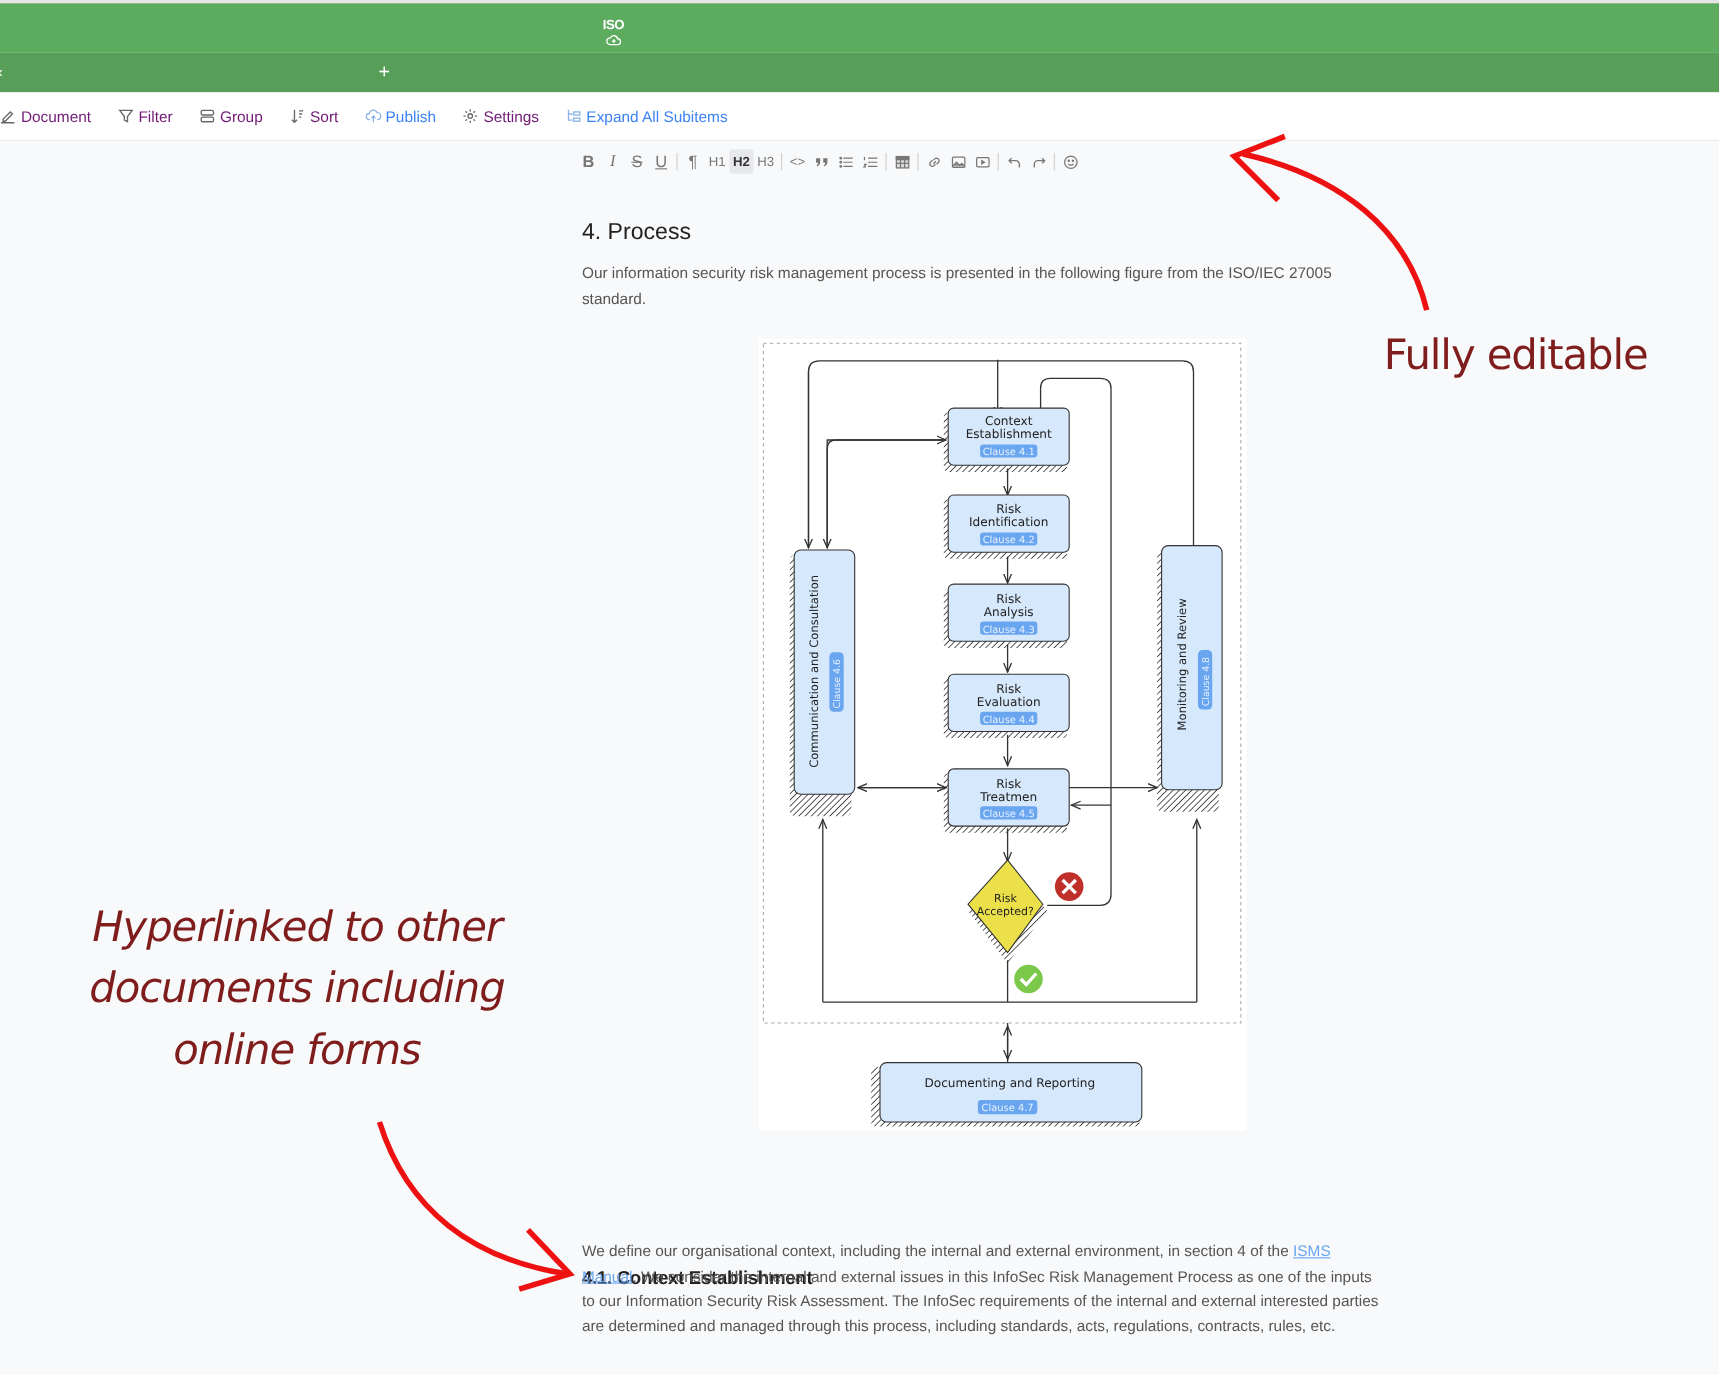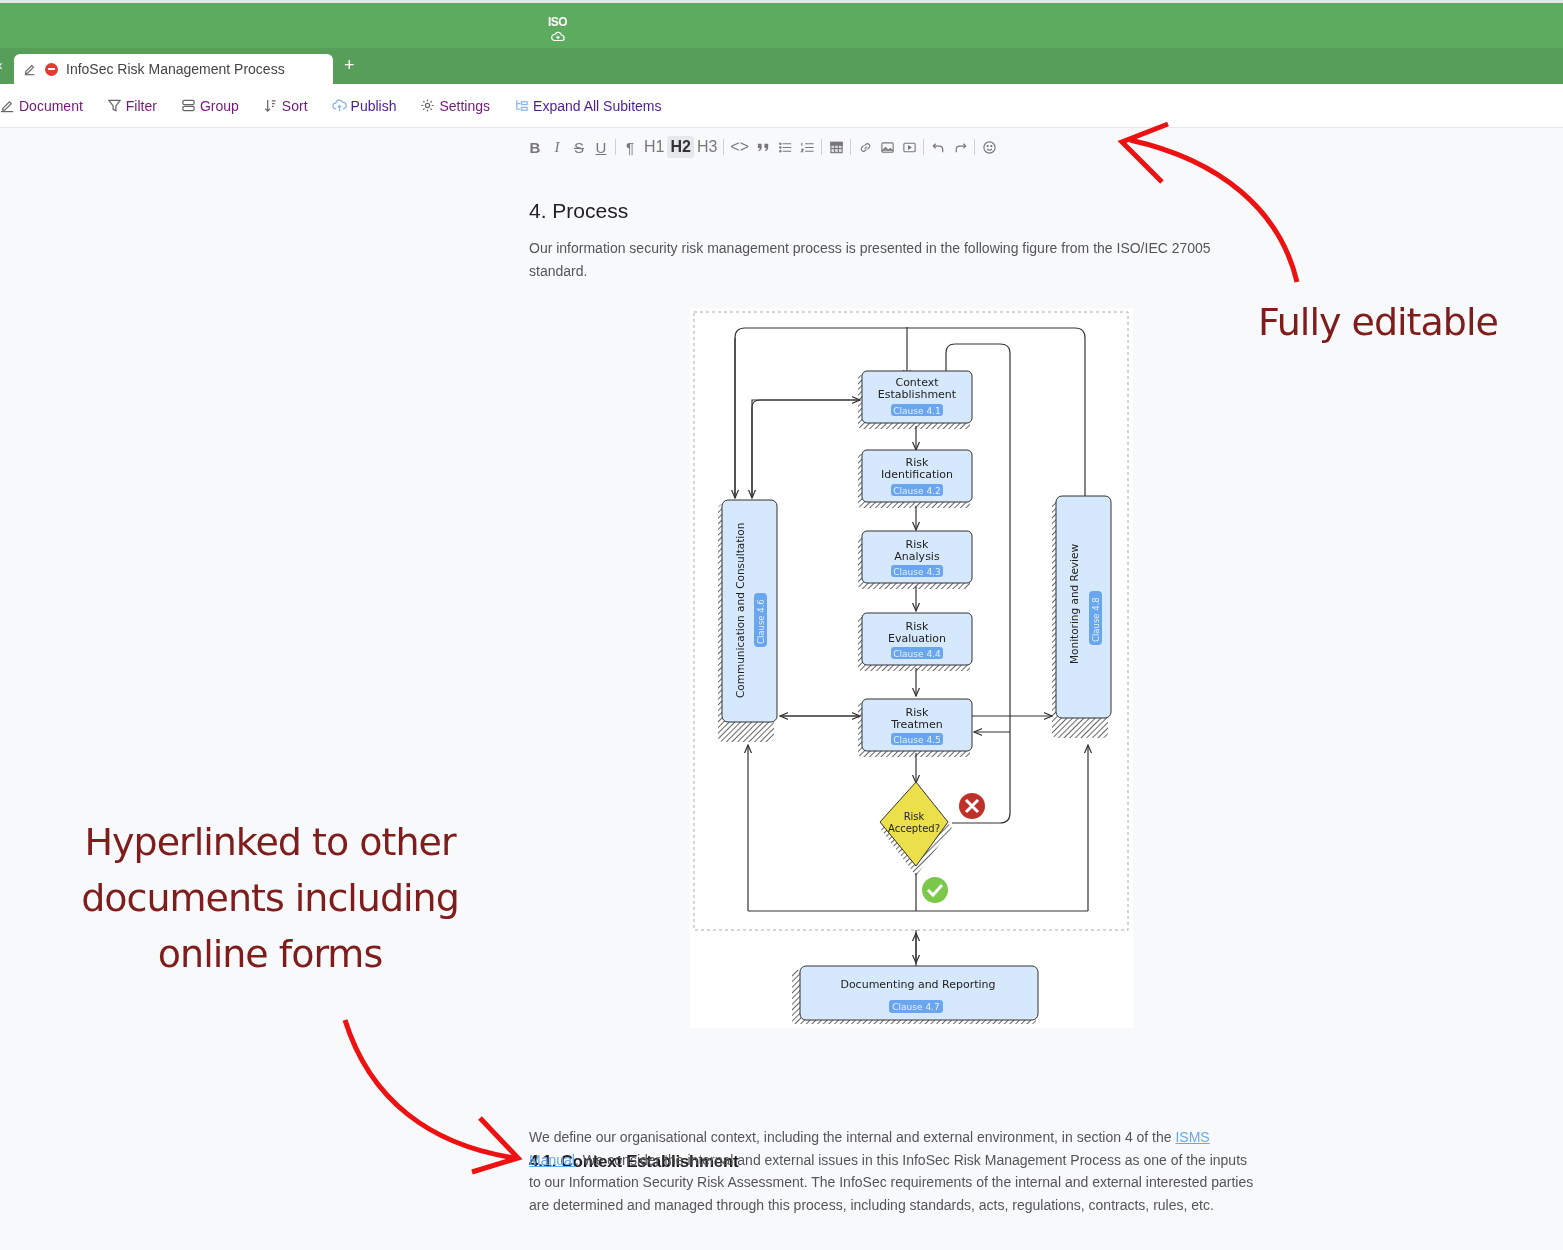--- a/index.html
+++ b/index.html
@@ -15,68 +15,60 @@
   .tab { position: absolute; left: 14px; top: 6px; width: 319px; height: 30px; background: #fff; border-radius: 6px 6px 0 0; display: flex; align-items: center; padding-left: 9px; gap: 8px; }
   .tab .pen { width: 14px; height: 14px; }
   .tab .stop { width: 13px; height: 13px; border-radius: 50%; background: #e53935; position: relative; }
   .tab .stop::after { content: ""; position: absolute; left: 3px; top: 5.5px; width: 7px; height: 2px; background: #fff; }
   .tab .title { font-size: 14px; color: #444; }
   .tab-add { position: absolute; left: 344px; top: 56px; color: #fff; font-size: 18px; line-height: 18px; }
 
   .toolbar { position: absolute; left: 0; top: 84px; width: 1563px; height: 44px; background: #fff; border-bottom: 1px solid #e8e8ea; display: flex; align-items: center; }
   .tb-item { display: flex; align-items: center; gap: 4px; font-size: 14px; color: #701a75; margin-right: 24px; cursor: pointer; }
   .tb-item svg { width: 15px; height: 15px; }
-  .tb-item.disabled { color: #4c1d95; }
+  .tb-item.disabled { color: #3b82f6; }
   .tb-item:first-child { margin-left: 0; }
 
   .editor-tools { position: absolute; left: 524px; top: 136px; height: 22px; display: flex; align-items: center; gap: 0; font-size: 14px; color: #777; }
   .et { display: inline-flex; align-items: center; justify-content: center; min-width: 22px; height: 22px; padding: 0 3px; font-size: 15px; color: #777; cursor: pointer; }
-  .et.small { font-size: 16px; }
+  .et.small { font-size: 12px; }
   .et.active { background: #e6e8eb; border-radius: 3px; color: #333; font-weight: bold; }
   .et svg { width: 15px; height: 15px; }
   .sep { width: 1px; height: 16px; background: #d0d0d0; margin: 0 3px; }
 
   .h2 { position: absolute; left: 529px; top: 199px; font-size: 21px; font-weight: normal; color: #222; }
   .para { position: absolute; left: 529px; width: 730px; font-size: 14px; line-height: 22.5px; color: #555; }
   .p1 { top: 237px; }
   .h3 { position: absolute; left: 529px; top: 1152px; font-size: 17px; font-weight: bold; color: #222; letter-spacing: -0.3px; }
   .p2 { top: 1126px; }
   .link { color: #6aa6f0; text-decoration: underline; cursor: pointer; }
 
   .figure { position: absolute; left: 690px; top: 308px; width: 443px; height: 720px; background: #fff; }
   .figure svg { width: 443px; height: 720px; }
 
   .annot { position: absolute; color: #7f1d1d; font-family: "DejaVu Sans", sans-serif; font-weight: normal; }
   .annot1 { left: 1258px; top: 300px; font-size: 38px; letter-spacing: -1px; }
-  .annot2 { left: 60px; top: 814px; width: 420px; font-size: 38px; line-height: 56px; text-align: center; letter-spacing: -1px; }
+  .annot2 { left: 60px; top: 814px; width: 420px; font-size: 38px; line-height: 56px; text-align: center; letter-spacing: -1px; font-style: italic; }
   .arrow-svg { position: absolute; left: 0; top: 0; width: 1563px; height: 1250px; pointer-events: none; }
 </style>
 </head>
 <body>
 
 <div class="topbar">
   <div class="logo">
     <span>ISO</span>
     <svg viewBox="0 0 16 16" fill="none" stroke="#fff" stroke-width="1.4">
         <path d="M4 12h8a3 3 0 0 0 0-6 4 4 0 0 0-7.5-1A3 3 0 0 0 4 12z"></path>
         <path d="M8 6.5v4M6 8.5h4"></path>
       </svg>
   </div>
 </div>
 
 <div class="tabbar">
   <span class="tab-chevron">‹</span>
-  <div class="tab">
-    <svg class="pen" viewBox="0 0 16 16" fill="none" stroke="#666" stroke-width="1.3">
-        <path d="M3 11l7-7 2 2-7 7H3v-2z"></path>
-        <path d="M2 14.5h11"></path>
-      </svg>
-    <span class="stop"></span>
-    <span class="title">InfoSec Risk Management Process</span>
-  </div>
 </div>
 <span class="tab-add">+</span>
 
 <div class="toolbar">
   <div class="tb-item">
     <svg viewBox="0 0 16 16" fill="none" stroke="#666" stroke-width="1.3">
         <path d="M3 11l7-7 2 2-7 7H3v-2z"></path>
         <path d="M1 14.5h13"></path>
       </svg>
     <span>Document</span>

